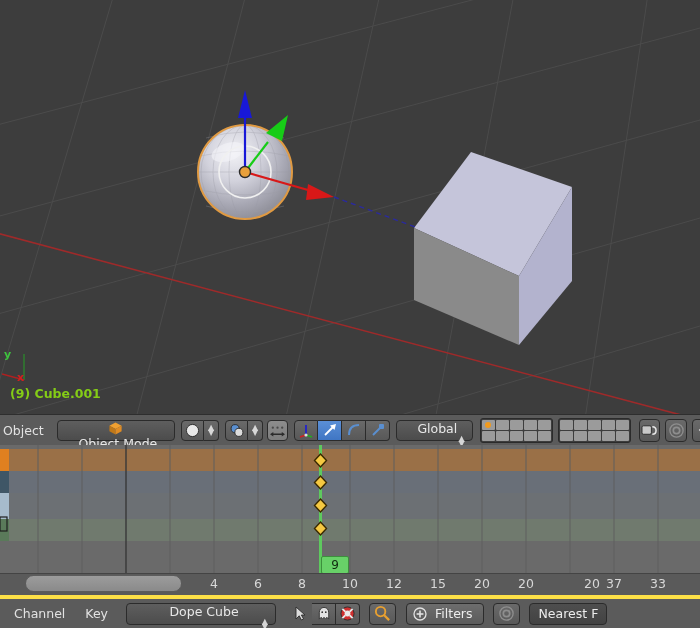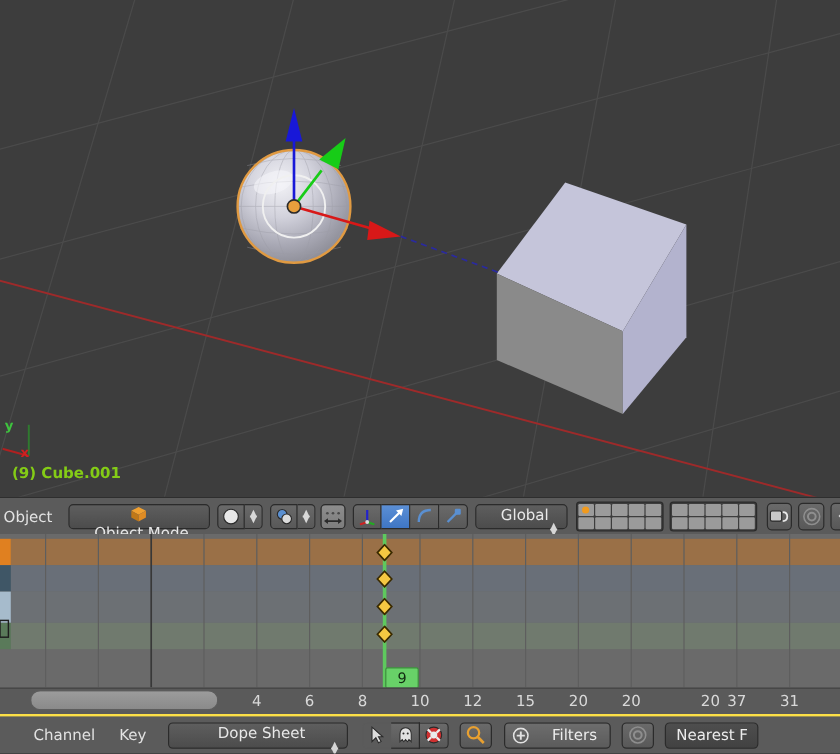--- a/index.html
+++ b/index.html
@@ -84,22 +84,22 @@
   #ruler { position:absolute; left:0; top:573px; width:700px; height:22px;
     background:#5a5a5a; border-top:1px solid #444; }
   .tick { position:absolute; top:2px; color:#d8d8d8; font-size:12.5px;
     transform:translateX(-50%); }
   #hscroll { position:absolute; left:25px; top:575px; width:157px; height:17px;
     border-radius:9px; background:linear-gradient(#9c9c9c,#8a8a8a);
     border:1px solid #5c5c5c; }
 
   
   #bot-header { position:absolute; left:0; top:595px; width:700px; height:33px;
-    background:#5b5b5b; border-top:2px solid #fde047; display:flex; align-items:center;
-    padding-left:18px; }
+    background:#5b5b5b; border-top:4px solid #fde047; display:flex; align-items:center;
+    padding-left:4px; }
   .bmenu { color:#e2e2e2; font-size:12.5px; padding:0 10px; }
 
   .editor-box { width:150px; height:22px; margin-left:8px; padding:0 3px 0 4px; }
   .summary-box { height:22px; margin-left:10px; padding:0 10px 0 5px;
     background:linear-gradient(#6d6d6d,#5b5b5b); border:1px solid #2b2b2b;
     border-radius:4px; display:flex; align-items:center; gap:7px;
     color:#ececec; font-size:12.5px; }
 
   .tgroup { display:flex; margin-left:12px; }
   .tseg { width:24px; height:22px; background:linear-gradient(#6a6a6a,#585858);
@@ -107,21 +107,21 @@
   .tseg.first { border-radius:4px 0 0 4px; }
   .tseg.last { border-radius:0 4px 4px 0; border-left:none; }
   .tseg.mid { border-left:none; }
 
   .mag { width:27px; height:22px; border-radius:4px; margin-left:9px;
     background:linear-gradient(#6a6a6a,#585858); border:1px solid #2b2b2b;
     display:flex; align-items:center; justify-content:center; }
 
   .filters-box { height:22px; margin-left:10px; padding:0 11px 0 6px;
     background:linear-gradient(#6d6d6d,#5b5b5b); border:1px solid #2b2b2b;
-    border-radius:4px; display:flex; align-items:center; gap:19px;
+    border-radius:4px; display:flex; align-items:center; gap:8px;
     color:#ececec; font-size:12.5px; }
 
   .nearest-box { height:22px; margin-left:9px; padding:0 8px;
     background:linear-gradient(#4e4e4e,#424242); border:1px solid #2b2b2b;
     border-radius:4px; display:flex; align-items:center; color:#ececec;
     font-size:12.5px; white-space:nowrap; }
 </style>
 </head>
 <body>
 
@@ -396,38 +396,38 @@
     <span class="tick" style="left:214px">4</span>
     <span class="tick" style="left:258px">6</span>
     <span class="tick" style="left:302px">8</span>
     <span class="tick" style="left:350px">10</span>
     <span class="tick" style="left:394px">12</span>
     <span class="tick" style="left:438px">15</span>
     <span class="tick" style="left:482px">20</span>
     <span class="tick" style="left:526px">20</span>
     <span class="tick" style="left:592px">20</span>
     <span class="tick" style="left:614px">37</span>
-    <span class="tick" style="left:658px">31</span>
+    <span class="tick" style="left:658px">33</span>
   </div>
   <div id="hscroll"></div>
 
   <div id="bot-header">
     <span class="bmenu">Channel</span>
     <span class="bmenu">Key</span>
 
     <div class="ctl editor-box">
       <svg width="15" height="15" viewBox="0 0 16 16">
         <rect x="1" y="1.5" width="5" height="4" fill="#f0a030"></rect>
         <rect x="1" y="7" width="5" height="3.2" fill="#cfcfcf"></rect>
         <rect x="1" y="11.5" width="5" height="3.2" fill="#cfcfcf"></rect>
         <rect x="7.5" y="2" width="7" height="2" fill="#cfcfcf"></rect>
         <rect x="7.5" y="7.2" width="6" height="2" fill="#cfcfcf"></rect>
         <rect x="7.5" y="11.8" width="7.5" height="2" fill="#cfcfcf"></rect>
       </svg>
-      <span class="mode-txt">Dope Sheet</span>
+      <span class="mode-txt">Dope Cube</span>
       <span class="spin">
         <b>▲</b>
           <b>▼</b>
         </span>
     </div>
 
 
     <div class="tgroup">
       <div class="tseg first" style="background:#5b5b5b;border-color:#5b5b5b">
         <svg width="13" height="15" viewBox="0 0 13 15">

